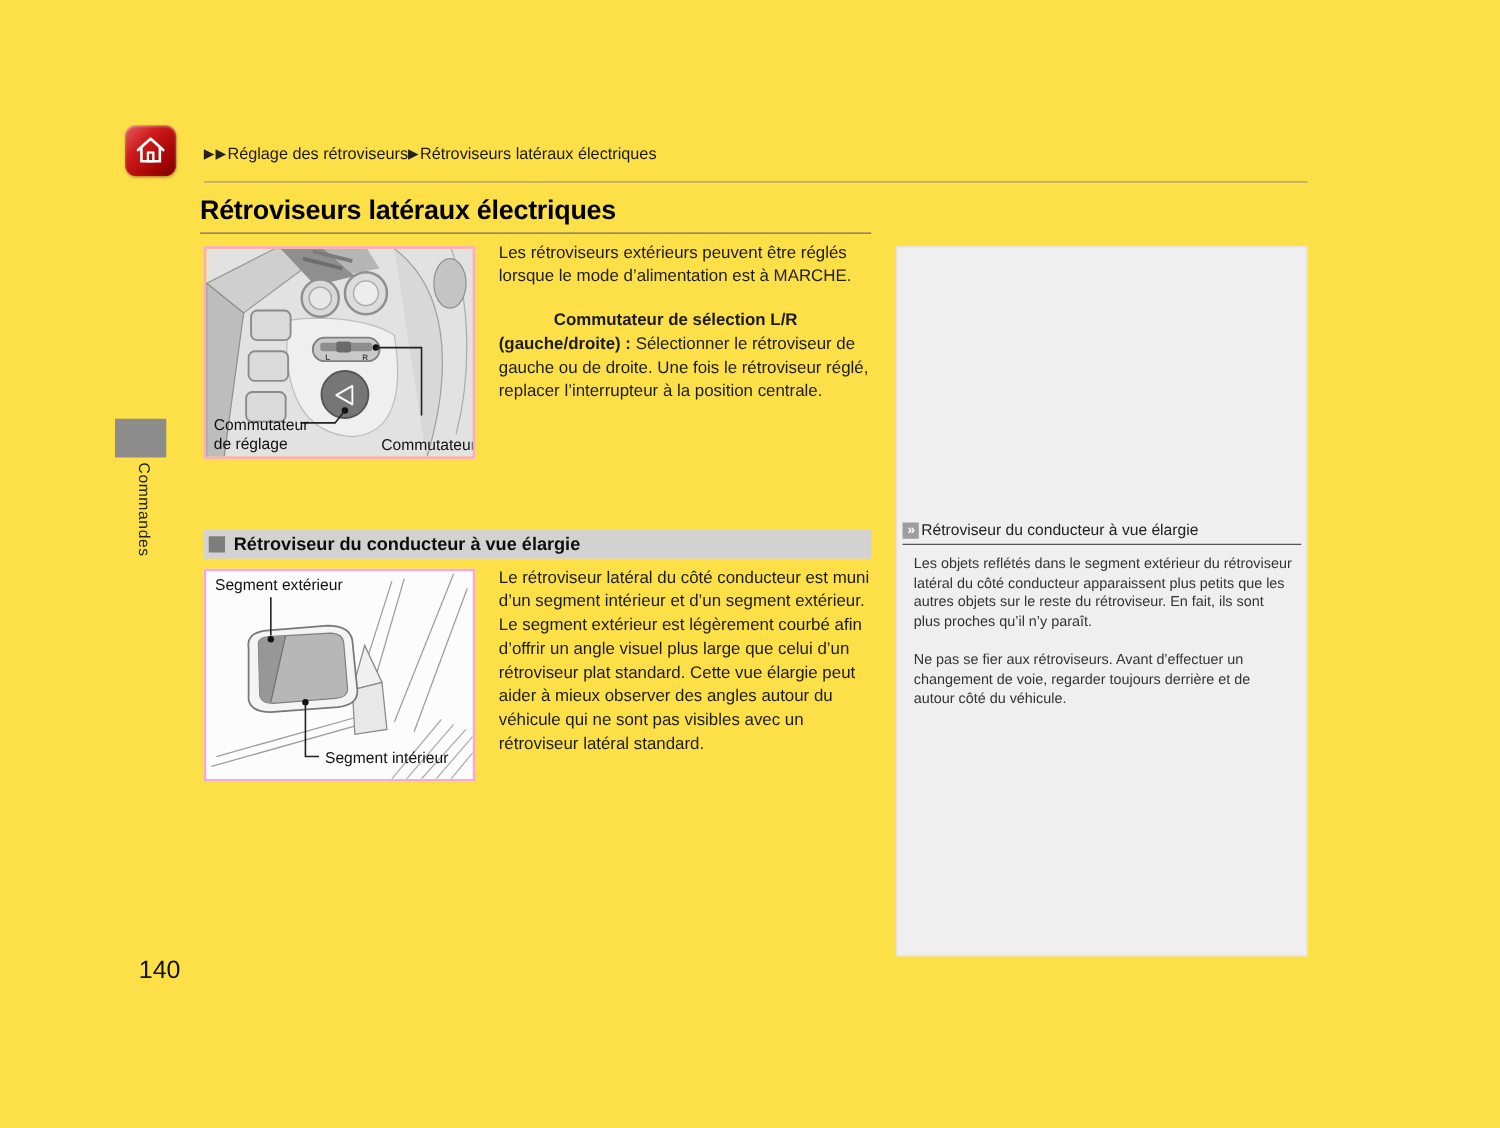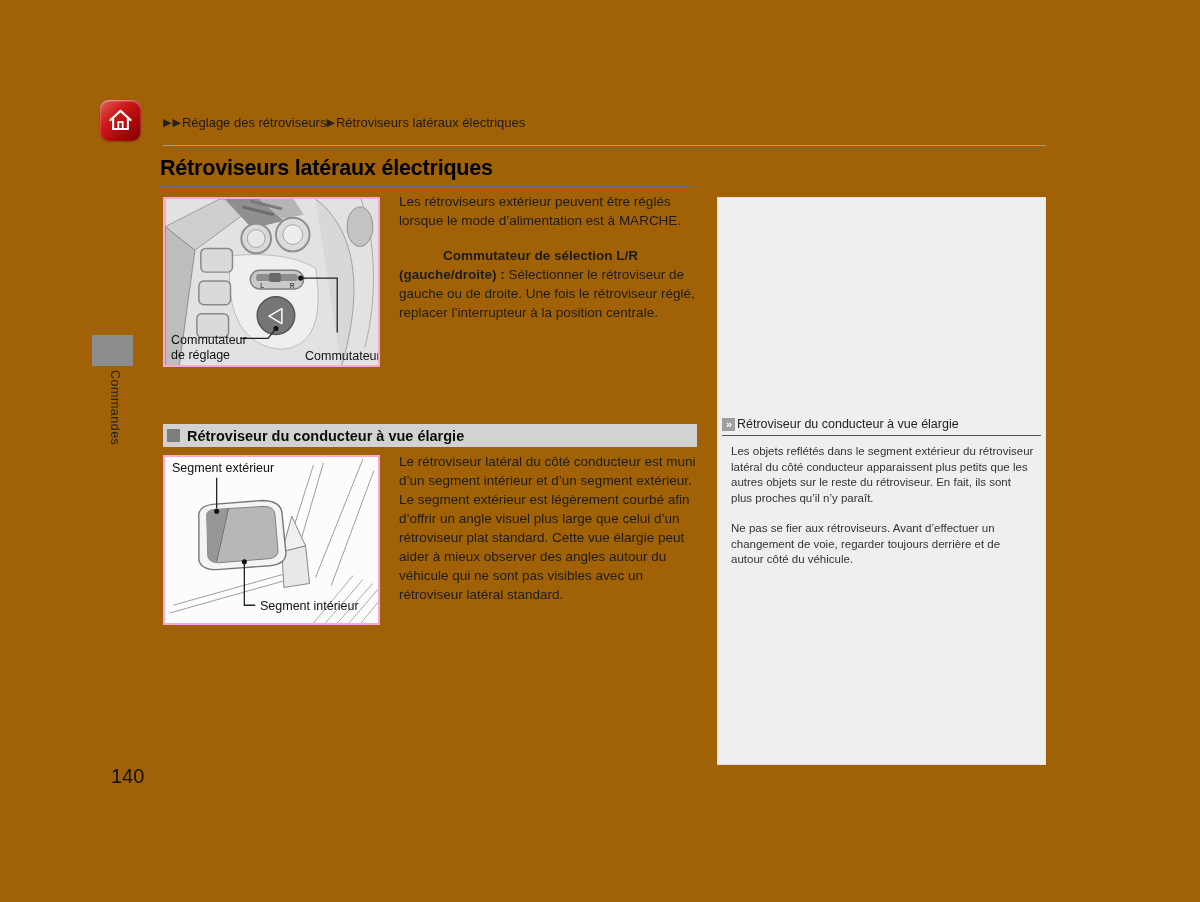--- a/index.html
+++ b/index.html
@@ -1,17 +1,17 @@
 <!DOCTYPE html>
 <html lang="fr"><head>
 <meta charset="utf-8">
 <style>
   html,body{margin:0;padding:0;background:#fff;}
   body{font-family:"Liberation Sans","DejaVu Sans",sans-serif;color:#1f1f1f;}
-  #page{position:relative;width:1200px;height:902px;background:#a16207;overflow:hidden;}
+  #page{position:relative;width:1200px;height:902px;background:#fde047;overflow:hidden;}
 
   
   .home-btn{position:absolute;left:100px;top:100px;width:41px;height:41px;border-radius:9px;
     background:linear-gradient(135deg,#e26060 0%,#cf1b1b 35%,#a80606 70%,#7c0000 100%);
     box-shadow:inset 0 1px 2px rgba(255,255,255,.55), 0 1px 2px rgba(0,0,0,.25);cursor:pointer;}
   .home-btn svg{position:absolute;left:5px;top:5px;}
   .breadcrumb{position:absolute;left:163px;top:115px;font-size:13px;color:#1a1a1a;white-space:nowrap;}
   .breadcrumb .arr{font-size:11px;letter-spacing:1px;position:relative;top:-1px;color:#222;}
   .breadcrumb a{color:#1a1a1a;text-decoration:none;cursor:pointer;}
   .rule-top{position:absolute;left:163px;top:145px;width:883px;height:1px;background:#9b9b9b;}
@@ -115,21 +115,21 @@
       <circle cx="137" cy="80" r="2.6" fill="#111"></circle>
       <polyline points="137,80 174,80 174,135" fill="none" stroke="#222" stroke-width="1.3"></polyline>
       <circle cx="112" cy="131" r="2.6" fill="#111"></circle>
       <polyline points="112,131 104,141 76,141" fill="none" stroke="#222" stroke-width="1.3"></polyline>
     </svg>
     <div class="fig-label" style="left:6px;top:134px;width:92px;">Commutateur de réglage</div>
     <div class="fig-label" style="left:140px;top:134px;width:76px;margin-top:16px;">Commutateur de sélection</div>
   </div>
 
   <div class="main-col" id="intro-col">
-    <p>Les rétroviseurs extérieur peuvent être réglés lorsque le mode d’alimentation est à MARCHE.</p>
+    <p>Les rétroviseurs extérieurs peuvent être réglés lorsque le mode d’alimentation est à MARCHE.</p>
     <div class="gap"></div>
     <p><b>Commutateur de sélection L/R (gauche/droite) :</b><span> Sélectionner le rétroviseur de gauche ou de droite. Une fois le rétroviseur réglé, replacer l’interrupteur à la position centrale.</span></p>
   </div>
 
   <div class="section-bar">
     <span class="sq"></span>
     <span class="txt">Rétroviseur du conducteur à vue élargie</span>
   </div>
 
   <div class="figure" id="figure2" style="background:#fcfcfc;">

